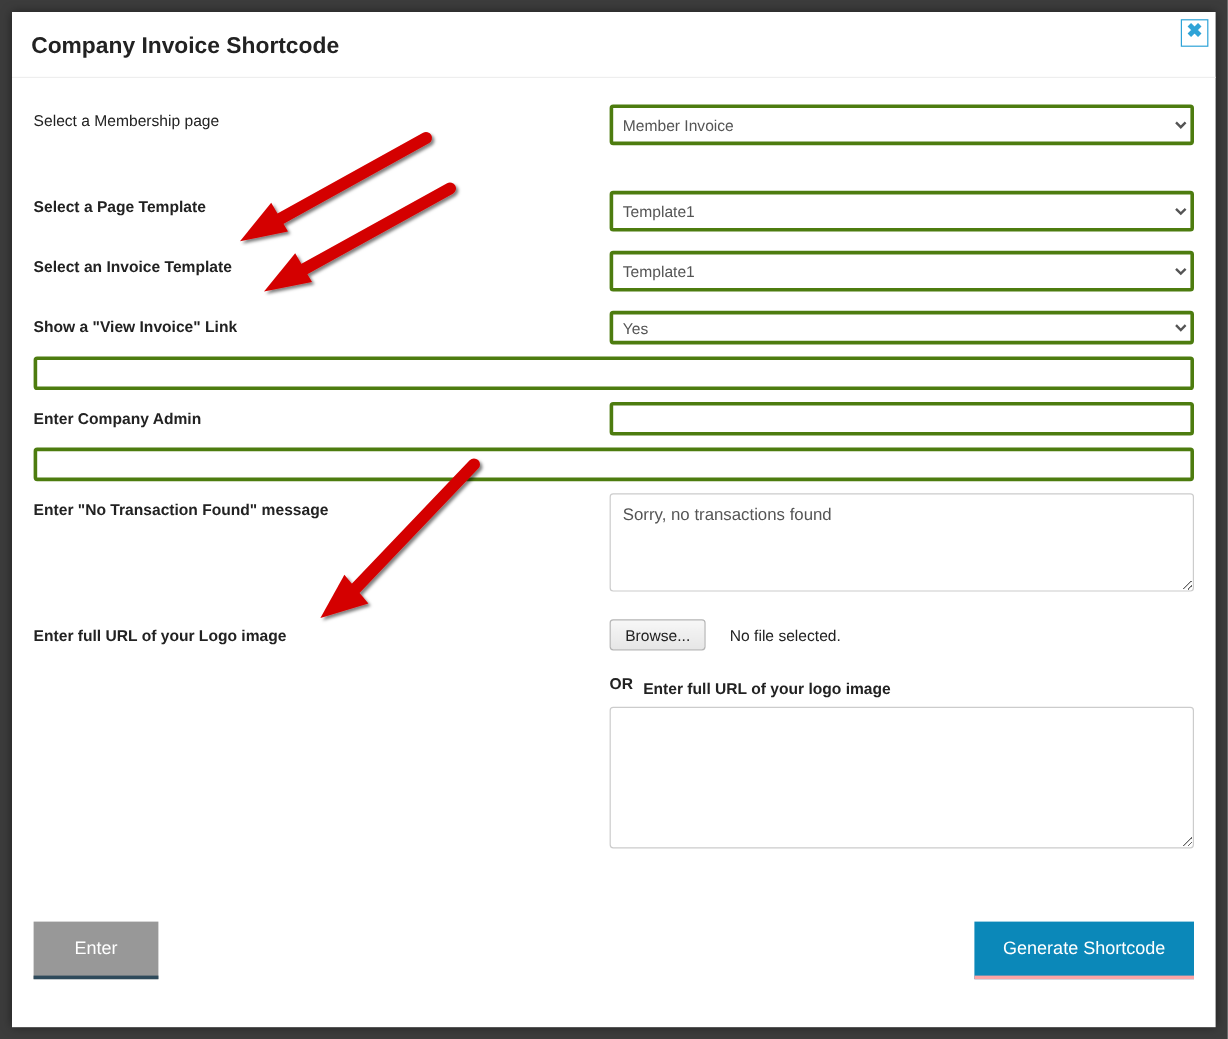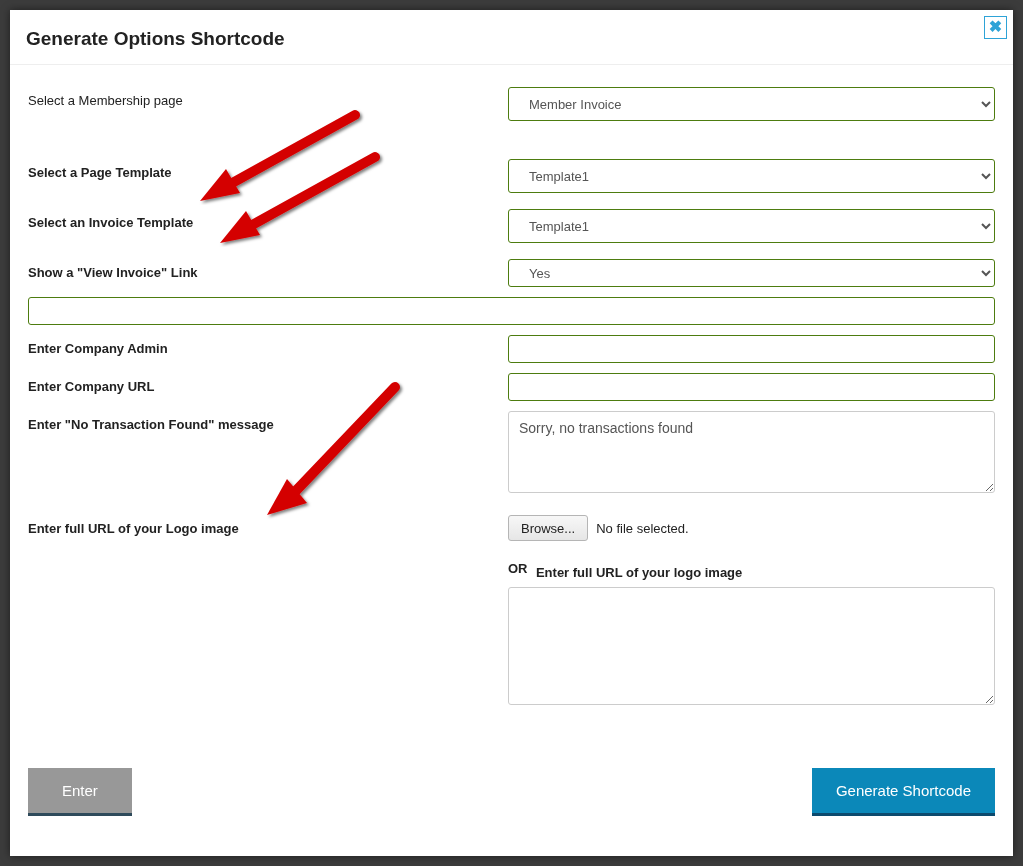--- a/index.html
+++ b/index.html
@@ -74,23 +74,23 @@
     box-sizing: border-box;
   }
   .label-col.bold { font-weight: bold; }
   .field-col {
     flex: 1 1 auto;
   }
   select.form-control, input.form-control {
     width: 100%;
     height: 34px;
     box-sizing: border-box;
-    border: 1px solid #4d7c0f;
+    border: 3px solid #4d7c0f;
     border-radius: 3px;
-    padding: 0 16px;
+    padding: 0 4px;
     font-size: 13px;
     color: #555;
     background: #fff;
   }
   select.form-control {
     padding-right: 22px;
     appearance: auto;
     -webkit-appearance: menulist;
     -moz-appearance: menulist;
   }
@@ -101,21 +101,21 @@
     border-radius: 3px;
     padding: 8px 10px;
     font-size: 14px;
     color: #555;
     resize: both;
     font-family: Arial, Helvetica, sans-serif;
   }
   .file-row {
     display: flex;
     align-items: center;
-    gap: 8px;
+    gap: 20px;
   }
   .browse-btn {
     height: 26px;
     padding: 0 12px;
     background: linear-gradient(#f7f7f7, #e6e6e6);
     border: 1px solid #b5b5b5;
     border-radius: 3px;
     font-size: 13px;
     color: #222;
     cursor: pointer;
@@ -157,37 +157,37 @@
     cursor: pointer;
     border-bottom: 3px solid #2e4a5b;
   }
   .btn-generate {
     background: #0b88b9;
     color: #fff;
     font-size: 15px;
     border: none;
     padding: 14px 24px;
     cursor: pointer;
-    border-bottom: 3px solid #0c4a6e;
+    border-bottom: 3px solid #fca5a5;
   }
 
   
   .arrow {
     position: absolute;
     pointer-events: none;
     z-index: 5;
   }
 </style>
 </head>
 <body>
 
 <div class="outer">
   <div class="modal">
     <div class="close-btn">✖</div>
-    <div class="modal-title">Generate Options Shortcode</div>
+    <div class="modal-title">Company Invoice Shortcode</div>
 
     <div class="modal-body">
 
       <div class="form-row">
         <div class="label-col">Select a Membership page</div>
         <div class="field-col">
           <select class="form-control">
             <option>Member Invoice</option>
           </select>
         </div>
@@ -229,21 +229,20 @@
       </div>
 
       <div class="form-row" style="margin-bottom:8px;">
         <div class="label-col bold">Enter Company Admin</div>
         <div class="field-col">
           <input class="form-control" style="height: 28px;" value="">
         </div>
       </div>
 
       <div class="form-row" style="margin-bottom:8px;">
-        <div class="label-col bold">Enter Company URL</div>
         <div class="field-col">
           <input class="form-control" style="height: 28px;" value="">
         </div>
       </div>
 
       <div class="form-row tall" style="margin-bottom:18px;">
         <div class="label-col bold">Enter "No Transaction Found" message</div>
         <div class="field-col">
           <textarea class="form-control" rows="4" style="height: 82px;">Sorry, no transactions found</textarea>
         </div>

